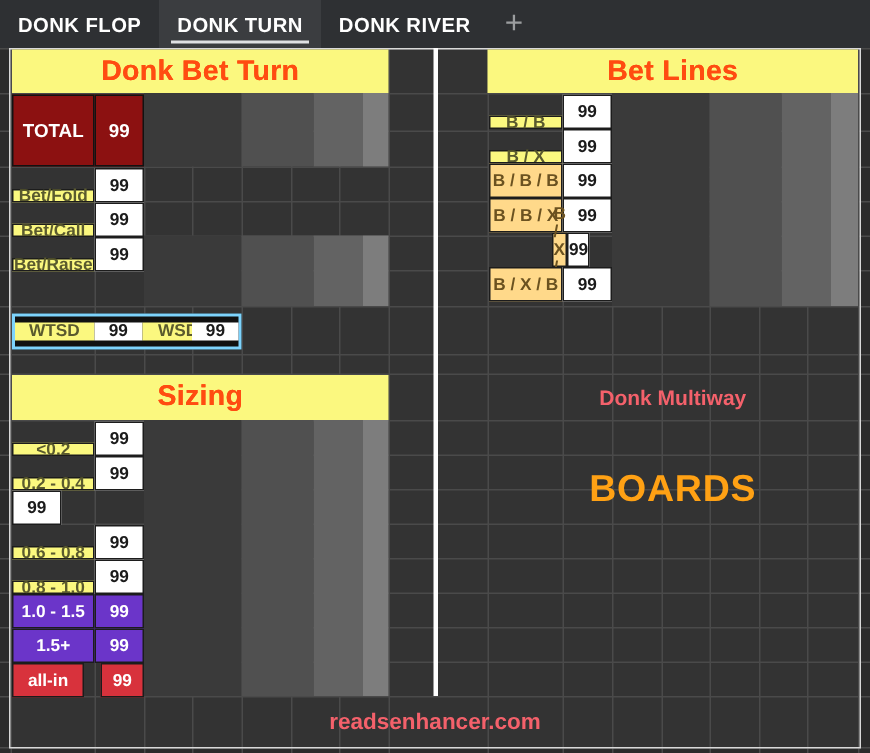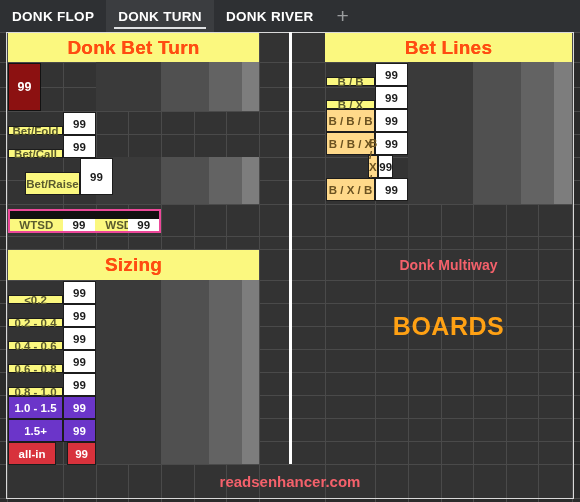--- a/index.html
+++ b/index.html
@@ -158,23 +158,23 @@
   .pur .slabel { background: #6b35c9; color: #ffffff; }
   .pur .sval   { background: #6b35c9; color: #ffffff; }
   
   .red .slabel { background: #d8323c; color: #ffffff; }
   .red .sval   { background: #d8323c; color: #ffffff; }
 
   
   .wtsd {
     position: absolute;
     display: flex;
-    align-items: flex-end;
+    align-items: center;
     background: #111111;
-    border: 2px solid #ec4899;
+    border: 2px solid #7dd3fc;
     box-sizing: border-box;
   }
   .wtsd .slabel { background: #fbf87f; color: #5a5a2e; border: none; }
   .wtsd .sval   { background: #ffffff; color: #1b1b1b; border: none; }
 
   
   .freetext {
     position: absolute;
     display: flex;
     align-items: center;
@@ -274,34 +274,35 @@
     <div class="band" style="left:554px; top:30px; width:18px; height:142px; background:#7d7d7d;"></div>
 
     <div class="panel-frame" style="left:6px; top:0px; width:568px; height:467px;"></div>
     <div class="vdivider" style="left:289px; top:0px; width:3px; height:432px;"></div>
 
     <div class="sec-header" style="left:8px; top:1px; width:251px; height:29px;">
       <span>Donk Bet Turn</span>
     </div>
 
     <div class="srow total" style="left:8px; top:31px; width:88px; height:48px;">
+      <div class="slabel" style="width:55px;">TOTAL</div>
       <div class="sval" style="width:33px;">99</div>
     </div>
 
     <div class="srow yel" style="left:8px; top:80px; width:88px; height:23px;">
       <div class="slabel" style="width:55px;">Bet/Fold</div>
       <div class="sval" style="width:33px;">99</div>
     </div>
 
     <div class="srow yel" style="left:8px; top:103px; width:88px; height:23px;">
       <div class="slabel" style="width:55px;">Bet/Call</div>
       <div class="sval" style="width:33px;">99</div>
     </div>
 
-    <div class="srow yel" style="left:25px; top:126px; width:88px; height:37px;">
+    <div class="srow yel" style="left:8px; top:126px; width:88px; height:23px;">
       <div class="slabel" style="width:55px;">Bet/Raise</div>
       <div class="sval" style="width:33px;">99</div>
     </div>
 
     <div class="wtsd" style="left:8px; top:177px; width:153px; height:24px;">
       <div class="slabel" style="width:53px;">WTSD</div>
       <div class="sval" style="width:33px;">99</div>
       <div class="slabel" style="width:33px;padding-left:14px;">WSD</div>
       <div class="sval" style="width:31px;">99</div>
     </div>
@@ -312,21 +313,20 @@
 
     <div class="srow yel" style="left:8px; top:249px; width:88px; height:23px;">
       <div class="slabel" style="width:55px;">&lt;0.2</div>
       <div class="sval" style="width:33px;">99</div>
     </div>
     <div class="srow yel" style="left:8px; top:272px; width:88px; height:23px;">
       <div class="slabel" style="width:55px;">0.2 - 0.4</div>
       <div class="sval" style="width:33px;">99</div>
     </div>
     <div class="srow yel" style="left:8px; top:295px; width:88px; height:23px;">
-      <div class="slabel" style="width:55px;">0.4 - 0.6</div>
       <div class="sval" style="width:33px;">99</div>
     </div>
     <div class="srow yel" style="left:8px; top:318px; width:88px; height:23px;">
       <div class="slabel" style="width:55px;">0.6 - 0.8</div>
       <div class="sval" style="width:33px;">99</div>
     </div>
     <div class="srow yel" style="left:8px; top:341px; width:88px; height:23px;">
       <div class="slabel" style="width:55px;">0.8 - 1.0</div>
       <div class="sval" style="width:33px;">99</div>
     </div>

